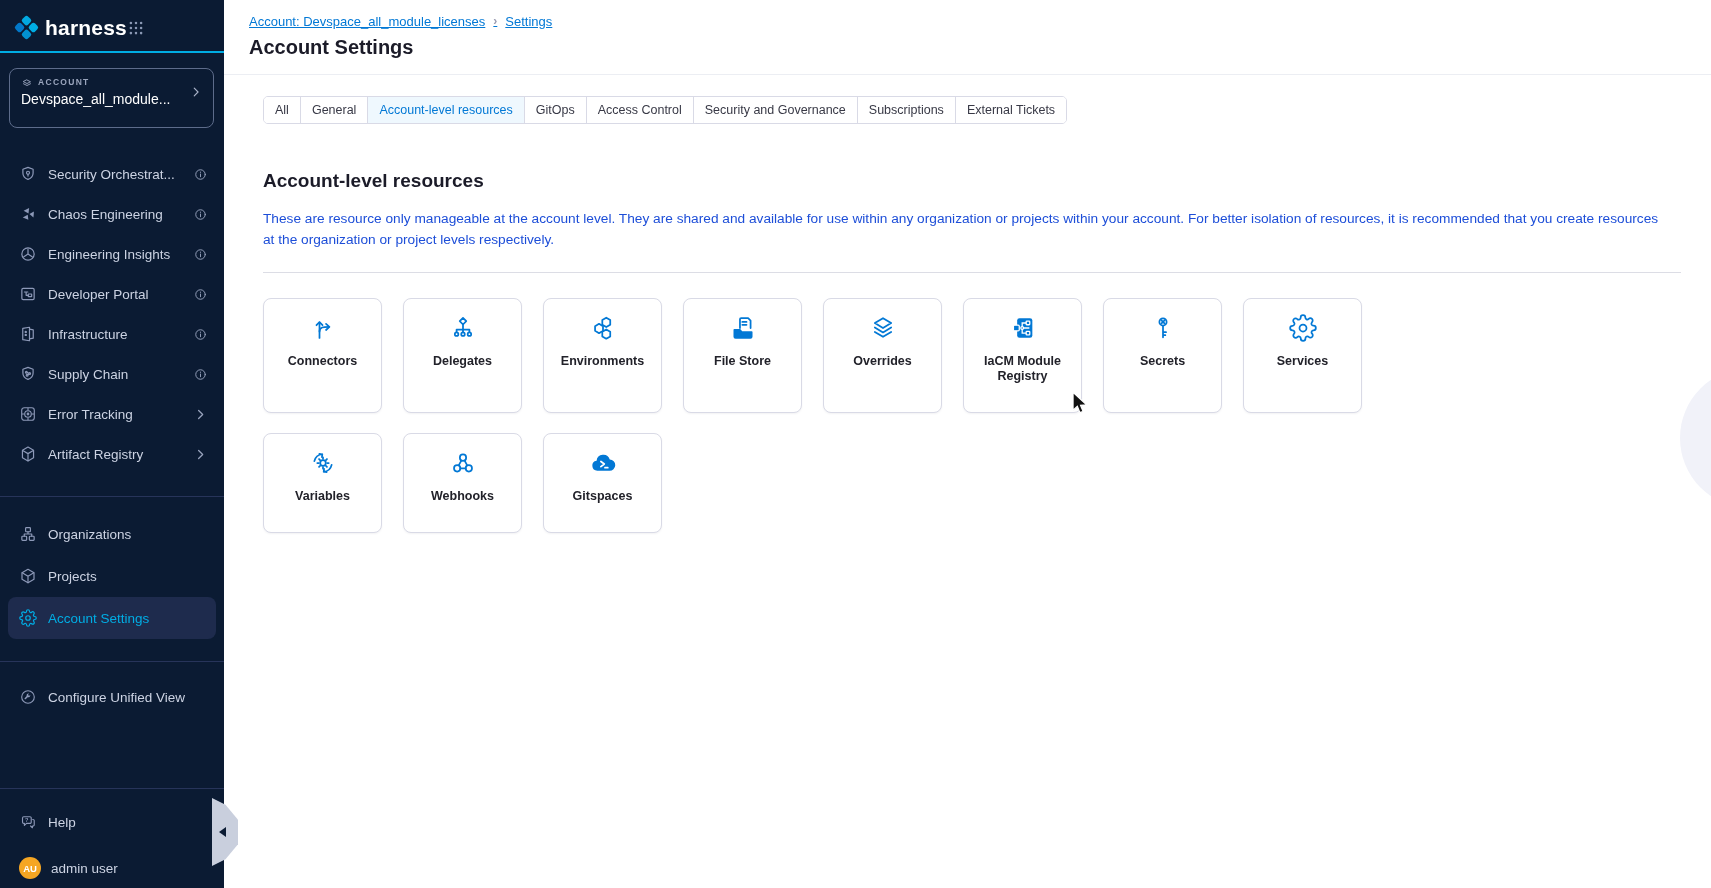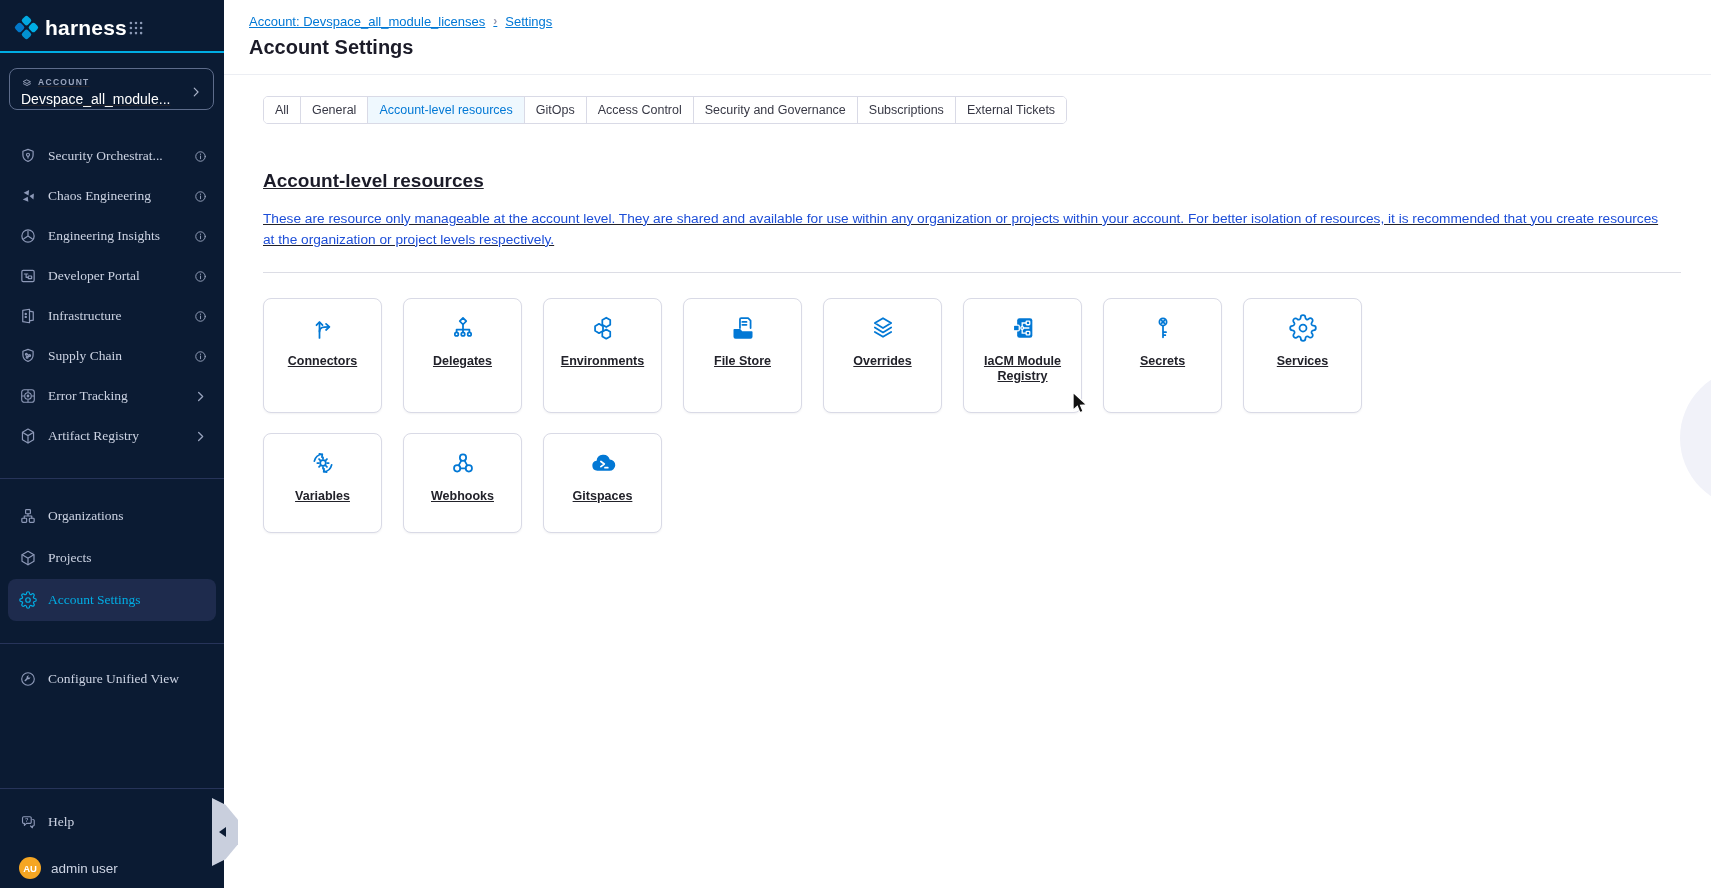--- a/index.html
+++ b/index.html
@@ -17,41 +17,41 @@
   }
   .side-head { display:flex; align-items:center; padding:14px 18px 0 13px; }
   .logo { display:flex; align-items:center; gap:5px; cursor:pointer; }
   .logo-mark { width:27px; height:27px; display:block; }
   .logo-text { color:#fff; font-size:21px; font-weight:700; letter-spacing:.2px; }
   .grid-btn { width:18px; height:18px; color:#8b99b5; cursor:pointer; }
   .accent-line { height:2px; background:#00ade4; margin-top:10px; }
 
   .account-box {
     margin:15px 10px 0 9px; border:1px solid #5d6c8b; border-radius:8px;
-    padding:7px 10px 2px 11px; display:flex; align-items:center; justify-content:space-between;
-    cursor:pointer; background:transparent;text-decoration:underline;
+    padding:7px 10px 20px 11px; display:flex; align-items:center; justify-content:space-between;
+    cursor:pointer; background:transparent;
   }
   .acct-row1 { display:flex; align-items:center; gap:5px; }
   .acct-layers { width:12px; height:12px; color:#98a3bd; }
   .acct-label { font-size:8.5px; font-weight:700; letter-spacing:1.3px; color:#9aa5bd; }
   .acct-name { color:#ffffff; font-size:14px; margin-top:3px; white-space:nowrap; }
   .acct-chev { width:14px; height:14px; color:#aab3c9; }
 
   .nav { display:flex; flex-direction:column; }
   .nav-modules { margin-top:26px; }
   .nav-item {
     display:flex; align-items:center; height:40px; margin:0 8px; padding:0 8px 0 11px;
     gap:11px; font-size:13.5px; color:#ccd3e3; border-radius:8px; cursor:pointer; white-space:nowrap;
   }
   .nav-general .nav-item { height:42px; }
   .nav-item.active { background:#1e2b4d; color:#00ade4; }
   .nav-item.active .nav-icon { color:#00ade4; }
   .nav-icon { width:18px; height:18px; flex:0 0 18px; color:#8d99b8; display:flex; align-items:center; }
   .nav-icon svg { width:18px; height:18px; }
-  .nav-label { flex:1; overflow:hidden; text-overflow:ellipsis;font-family:Liberation Serif, serif; }
+  .nav-label { flex:1; overflow:hidden; text-overflow:ellipsis; }
   .nav-trailing { width:15px; height:15px; color:#98a3bd; display:flex; align-items:center; }
   .nav-trailing svg { width:15px; height:15px; }
   .side-divider { height:1px; background:#27345a; margin-top:22px; }
   .nav-general { margin-top:16px; }
   .nav-footer { margin-top:15px; }
   .side-bottom { margin-top:auto; }
   .nav-bottom { margin-top:13px; }
   .user-row { display:flex; align-items:center; gap:10px; height:40px; padding:0 19px; margin-top:6px; font-size:13.5px; color:#ccd3e3; cursor:pointer; }
   .avatar {
     width:22px; height:22px; border-radius:50%; background:#f5a623; color:#fff;
@@ -65,21 +65,21 @@
   .collapse-tab .tri { width:0; height:0; border-top:5px solid transparent; border-bottom:5px solid transparent; border-right:7px solid #0b1b33; margin-right:6px; }
 
   
   .main { flex:1; min-width:0; position:relative; display:flex; flex-direction:column; background:#fff; }
   .page-header { height:75px; padding:14px 30px 0 25px; border-bottom:1px solid #eceef3; }
   .breadcrumb { display:flex; align-items:flex-start; gap:8px; font-size:13px; color:#0278d5;text-decoration:underline; }
   .crumb-link { cursor:pointer; }
   .crumb-sep { color:#9b9cb1; font-size:12px; font-weight:700; }
   .page-title { margin-top:7px; font-size:20px; font-weight:700; color:#1b1b28; }
 
-  .content { position:relative; flex:1; padding:21px 30px 4px 39px;text-decoration:underline; }
+  .content { position:relative; flex:1; padding:21px 30px 4px 39px; }
   .tabs { display:inline-flex; border:1px solid #d9dae6; border-radius:5px; overflow:hidden; background:#fff; }
   .tab { padding:5px 11px; font-size:12.5px; line-height:16px; color:#383946; background:#fff; cursor:pointer; }
   .tab + .tab { border-left:1px solid #d9dae6; }
   .tab.active { background:#eff8fe; color:#0278d5; }
 
   .section-heading { margin-top:46px; font-size:19px; font-weight:700; color:#1b1b28; }
   .section-desc { margin-top:10px; font-size:13.7px; line-height:21px; color:#1d4ed8; max-width:1400px; }
   .rule { margin-top:22px; height:1px; background:#dcdde5; }
 
   .cards-row { display:flex; gap:21px; margin-top:25px; }

